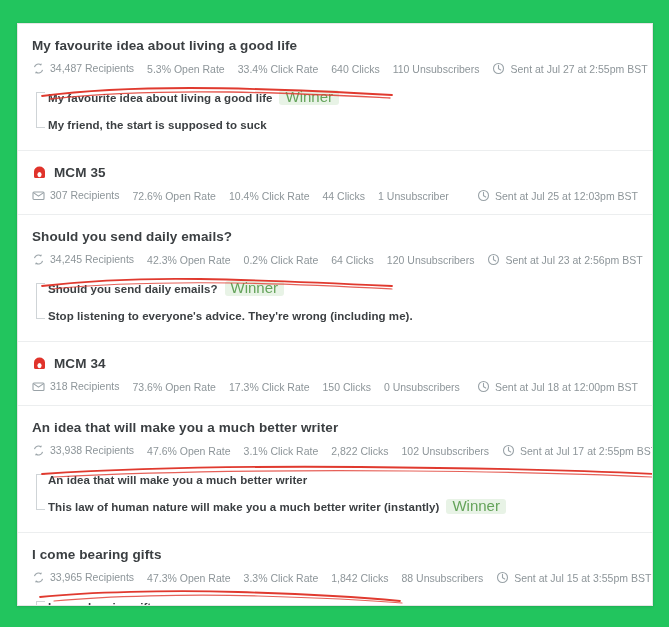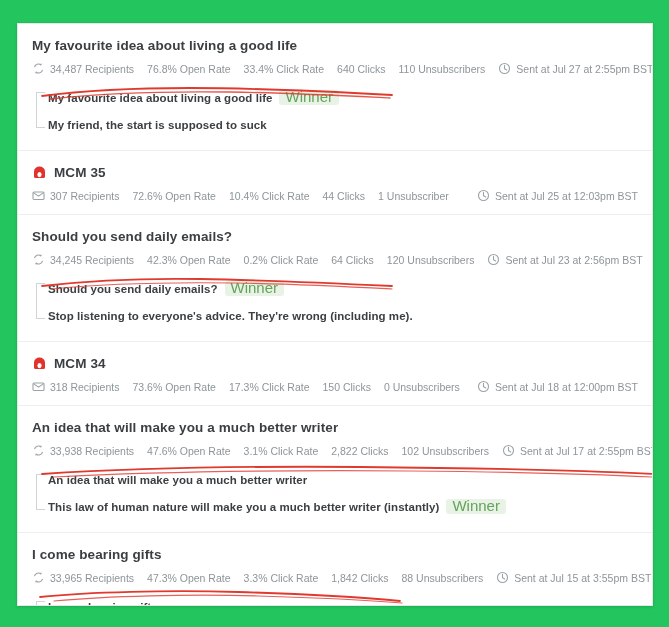--- a/index.html
+++ b/index.html
@@ -66,37 +66,37 @@
   .stats {
     display: flex;
     align-items: center;
     padding: 7px 14px 0 14px;
     font-size: 10.5px;
     color: #8d9599;
     white-space: nowrap;
   }
   .stat {
     display: flex;
-    align-items: center;
     margin-right: 13px;
   }
   .stat .value { color: #8d9599; }
   .stat-icon {
     display: inline-block;
     margin-right: 5px;
     width: 13px;
     height: 13px;
     flex: 0 0 13px;
     position: relative;
     top: 0px;
   }
   .stat-icon svg { display: block; }
 
   .sent {
     display: flex;
+    align-items: center;
     margin-left: auto;
     margin-right: 0;
   }
 
   .subjects {
     margin: 9px 0 0 0;
     padding: 0 14px 0 30px;
     position: relative;
   }
   .subject-row {
@@ -157,21 +157,21 @@
             <svg width="13" height="13" viewBox="0 0 13 13">
                 <path d="M2.5 5.2a4 4 0 0 1 6.6-2.2" fill="none" stroke="#9aa3a8" stroke-width="1.1"></path>
                 <path d="M10.5 7.8a4 4 0 0 1-6.6 2.2" fill="none" stroke="#9aa3a8" stroke-width="1.1"></path>
                 <path d="M9.4 1.2l.1 2.1-2.1-.2z" fill="#9aa3a8"></path>
                 <path d="M3.6 11.8l-.1-2.1 2.1.2z" fill="#9aa3a8"></path>
               </svg>
           </span>
           <span class="value">34,487 Recipients</span>
         </div>
         <div class="stat">
-          <span class="value">76.8% Open Rate</span>
+          <span class="value">5.3% Open Rate</span>
         </div>
         <div class="stat">
           <span class="value">33.4% Click Rate</span>
         </div>
         <div class="stat">
           <span class="value">640 Clicks</span>
         </div>
         <div class="stat">
           <span class="value">110 Unsubscribers</span>
         </div>

